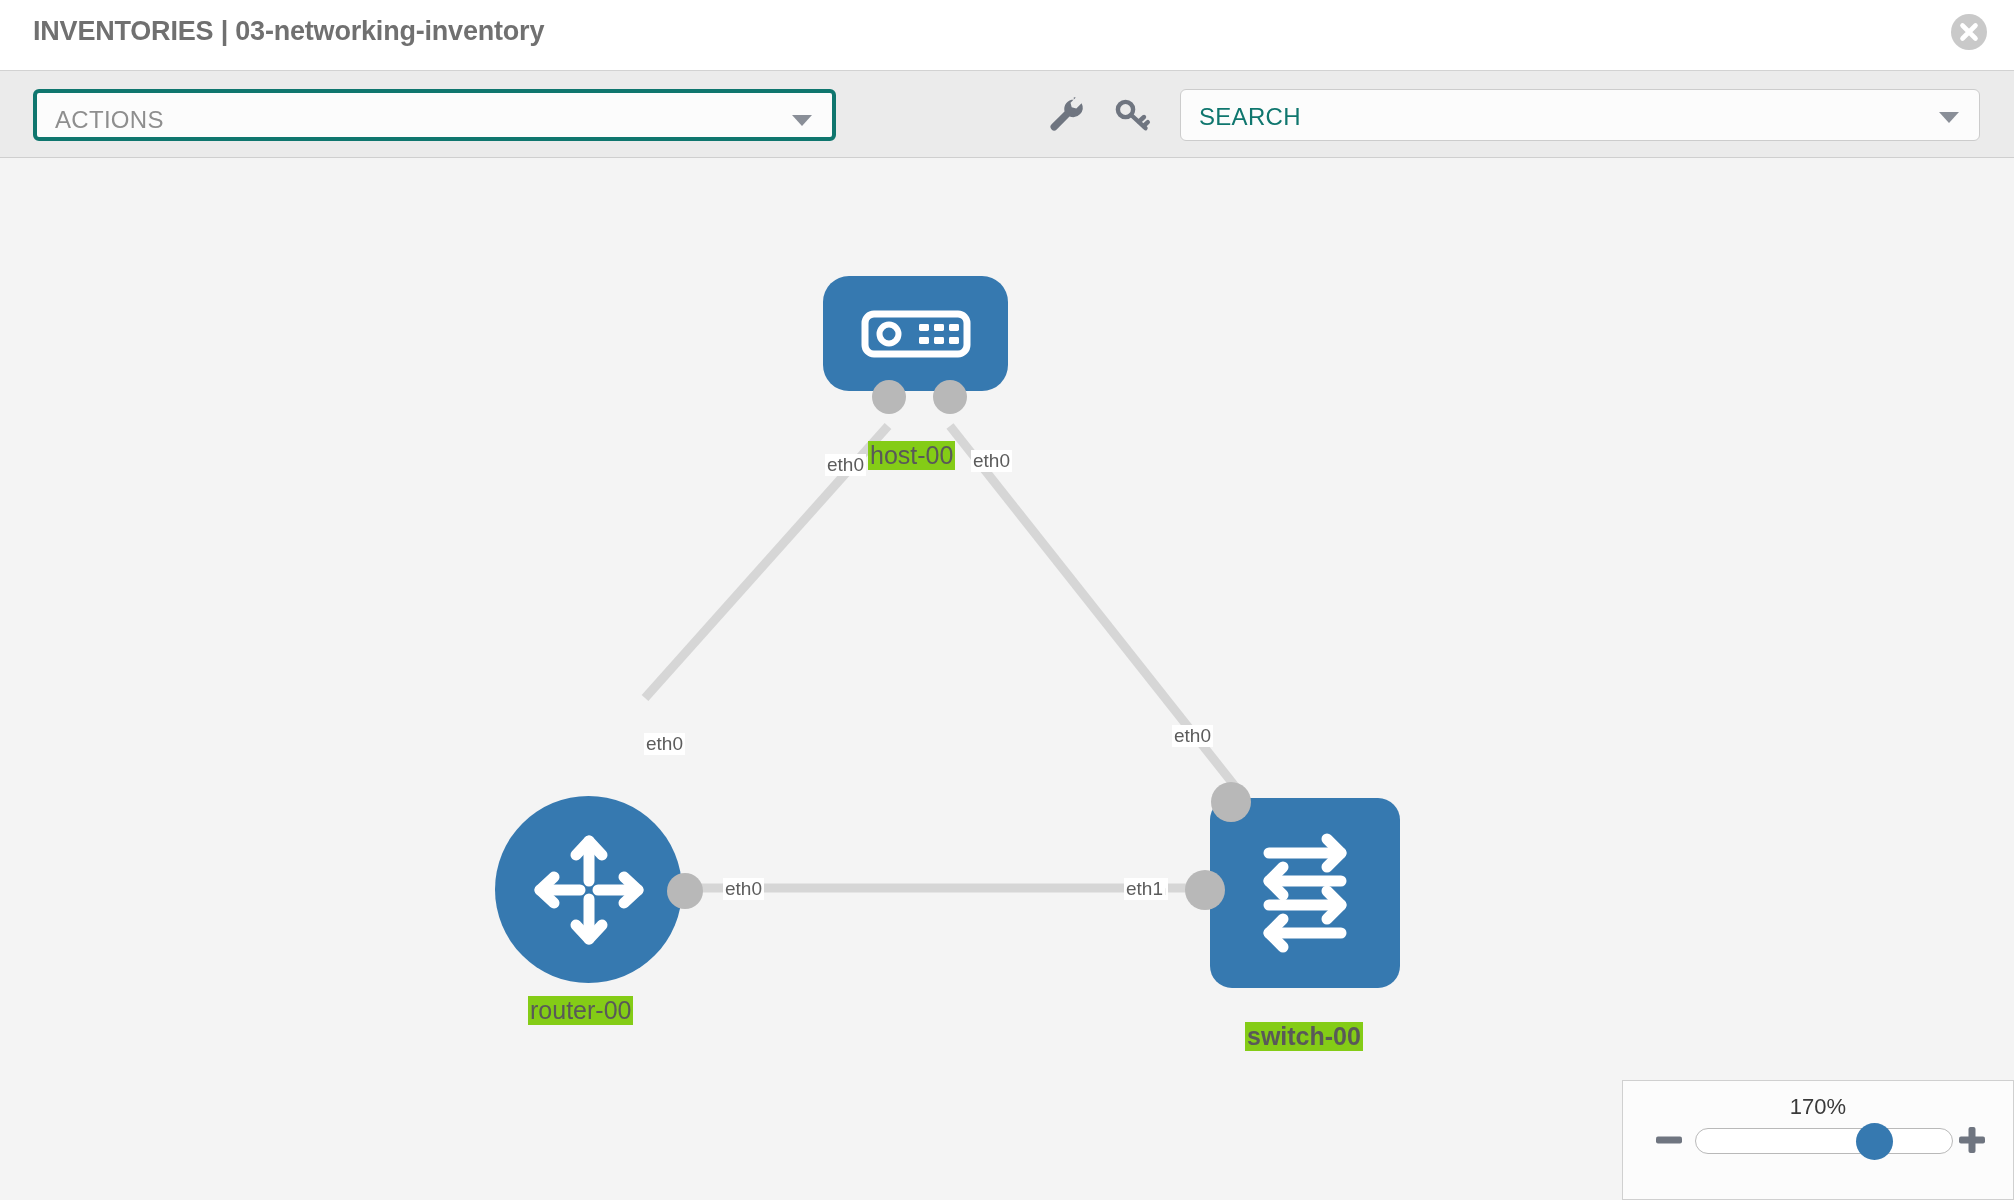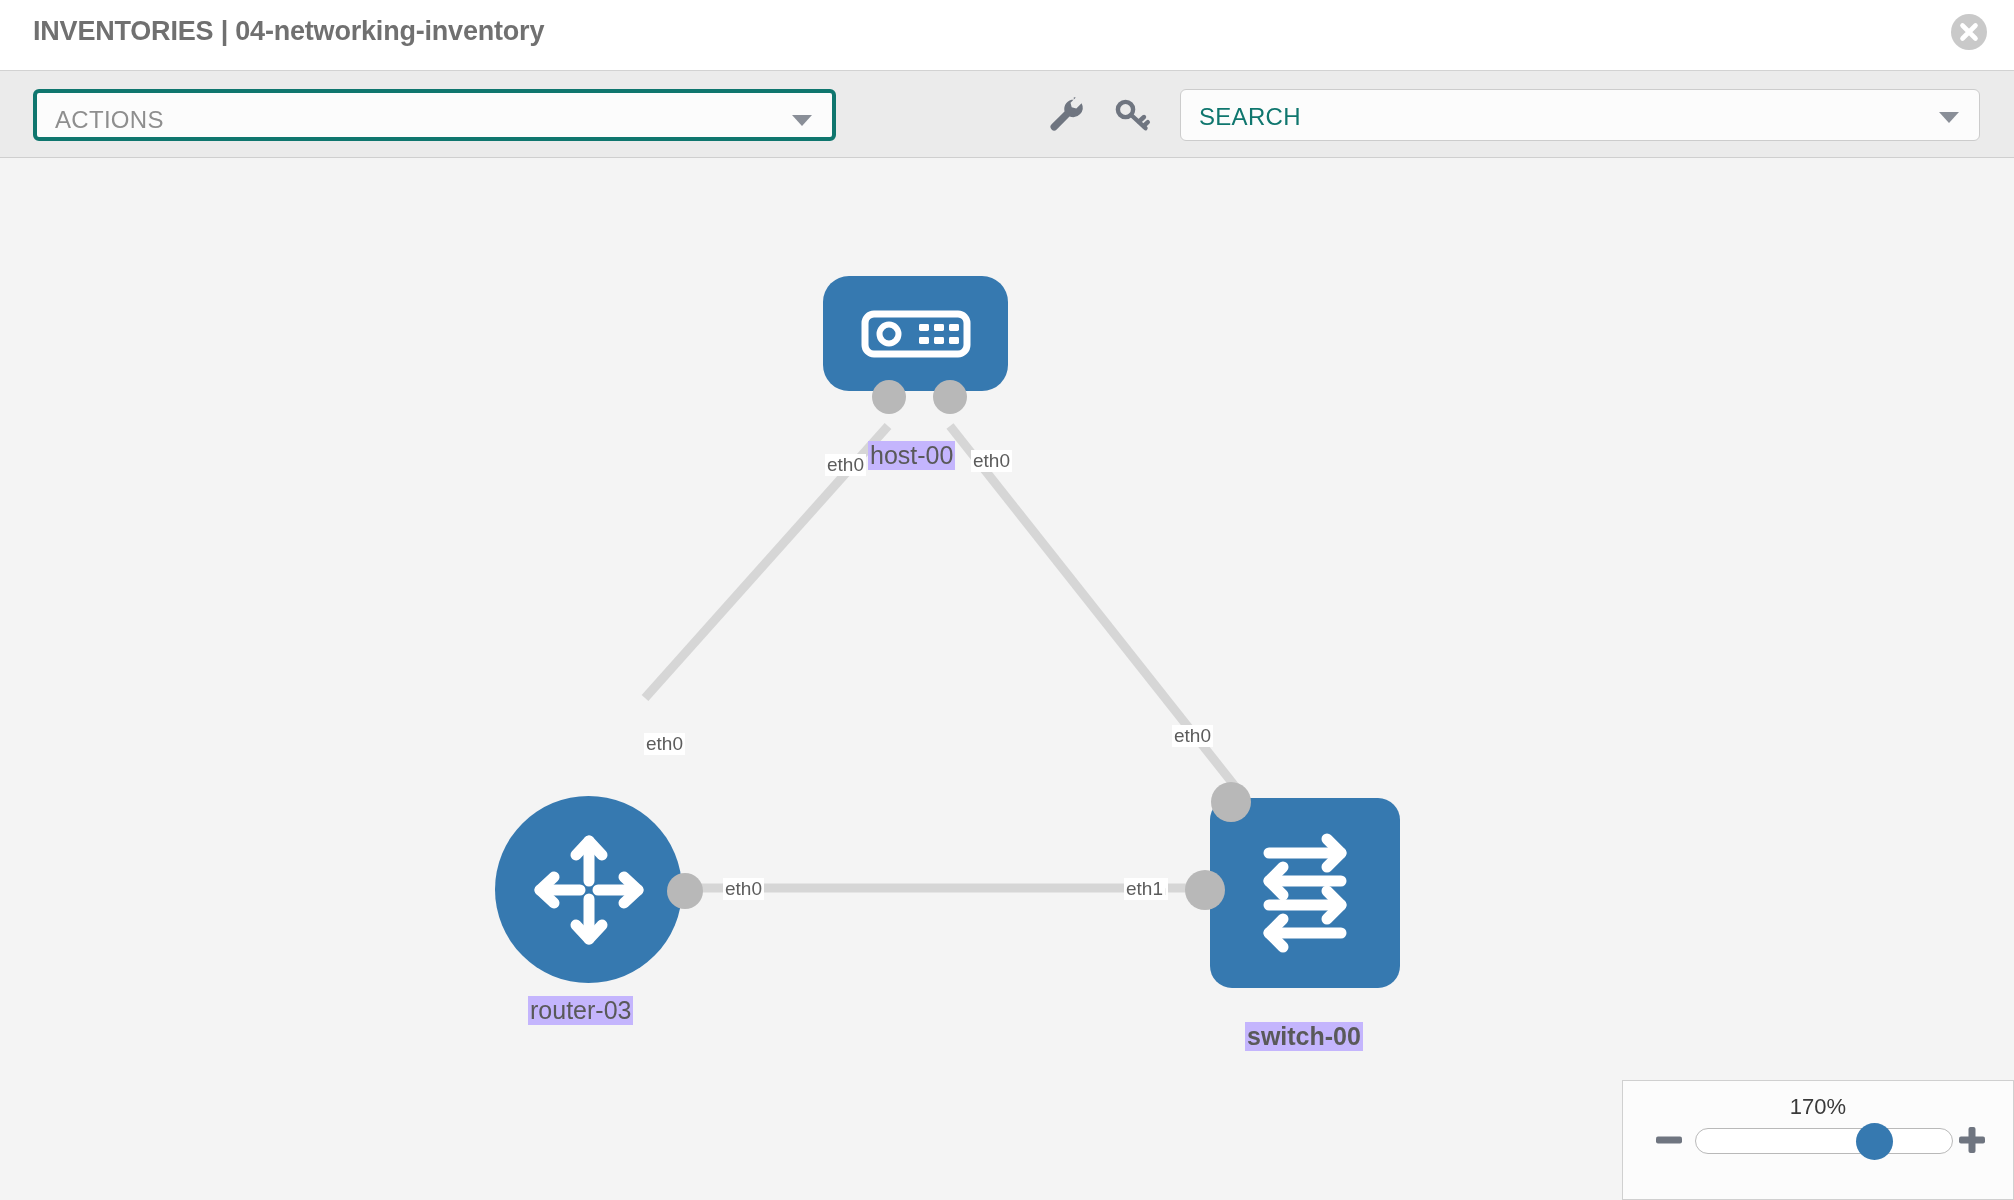--- a/index.html
+++ b/index.html
@@ -88,21 +88,21 @@
     display: flex; align-items: center; justify-content: center;
     cursor: pointer;
   }
   .shape-rrect { border-radius: 26px; }
   .shape-circle { border-radius: 50%; }
   .shape-sqround { border-radius: 22px; }
 
   .node-label {
     position: absolute;
     font-size: 25px; color: #595959;
-    background: #c4b5fd;
+    background: #84cc16;
     white-space: nowrap;
     padding: 0 2px;
   }
   .iface-label {
     position: absolute;
     font-size: 19px; color: #5c5c5c;
     background: #ffffff;
     white-space: nowrap;
     padding: 0 2px;
   }
@@ -143,21 +143,21 @@
     width: 37px; height: 37px; border-radius: 50%;
     background: #3679b0; cursor: grab;
   }
 </style>
 </head>
 <body>
 
 <div id="app">
 
   <div class="header">
-    <div class="header-title">INVENTORIES | 04-networking-inventory</div>
+    <div class="header-title">INVENTORIES | 03-networking-inventory</div>
 
     <div class="close-btn">
       <svg width="36" height="36" viewBox="0 0 36 36">
         <path d="M11.5 11.5 L24.5 24.5 M24.5 11.5 L11.5 24.5" stroke="#ffffff" stroke-width="4.6" stroke-linecap="round"></path>
       </svg>
     </div>
   </div>
 
   <div class="toolbar">
 
@@ -235,21 +235,21 @@
             <path d="M59 108 V68"></path>
               <path d="M46 94 L59 108 L72 94"></path>
             <path d="M10 59 H50"></path>
               <path d="M24 46 L10 59 L24 72"></path>
             <path d="M108 59 H68"></path>
               <path d="M94 46 L108 59 L94 72"></path>
           </g>
         </svg>
       </div>
       <div class="port" style="left:667px; top:715px; width:36px; height:36px;"></div>
-      <div class="node-label" style="left:528px; top:838px;">router-03</div>
+      <div class="node-label" style="left:528px; top:838px;">router-00</div>
     </div>
 
     <div class="node">
       <div class="node-shape shape-sqround" style="left:1210px; top:640px; width:190px; height:190px;">
         <svg width="124" height="124" viewBox="0 0 124 124">
           <g stroke="#ffffff" stroke-width="11" stroke-linecap="round" stroke-linejoin="round" fill="none">
             <path d="M26 22 H98"></path>
               <path d="M84 8 L98 22 L84 36"></path>
             <path d="M98 50 H26"></path>
               <path d="M40 36 L26 50 L40 64"></path>

